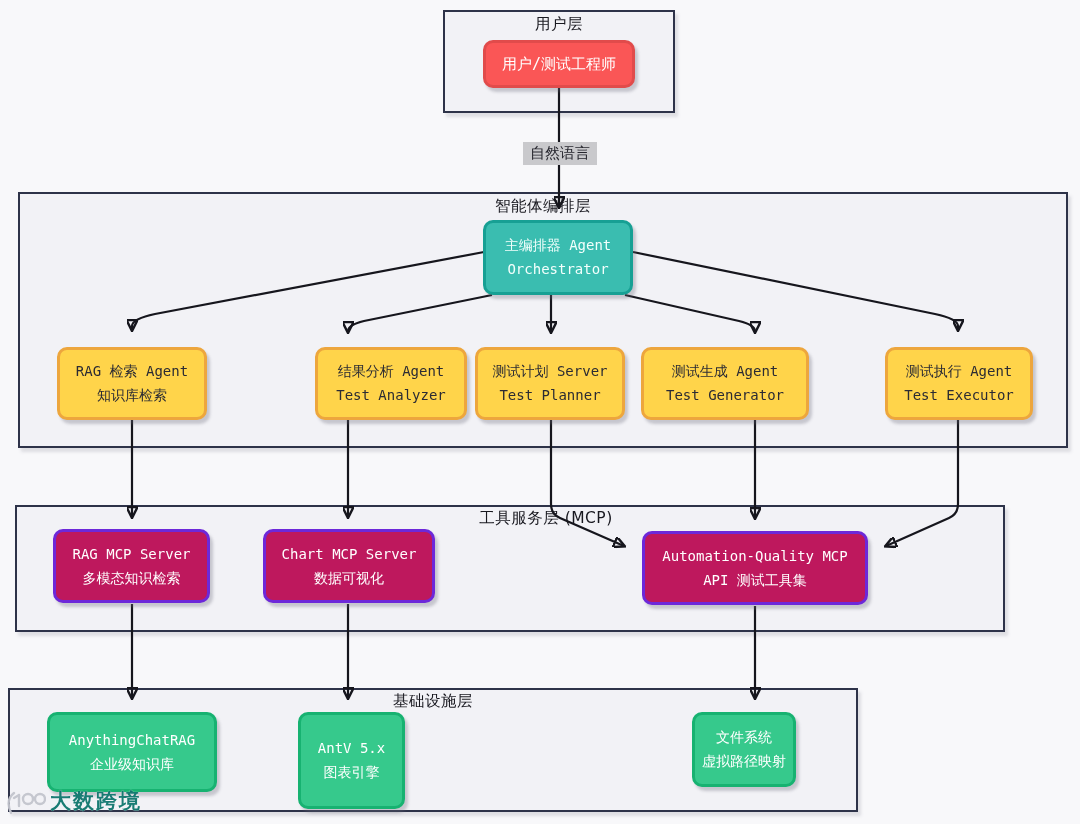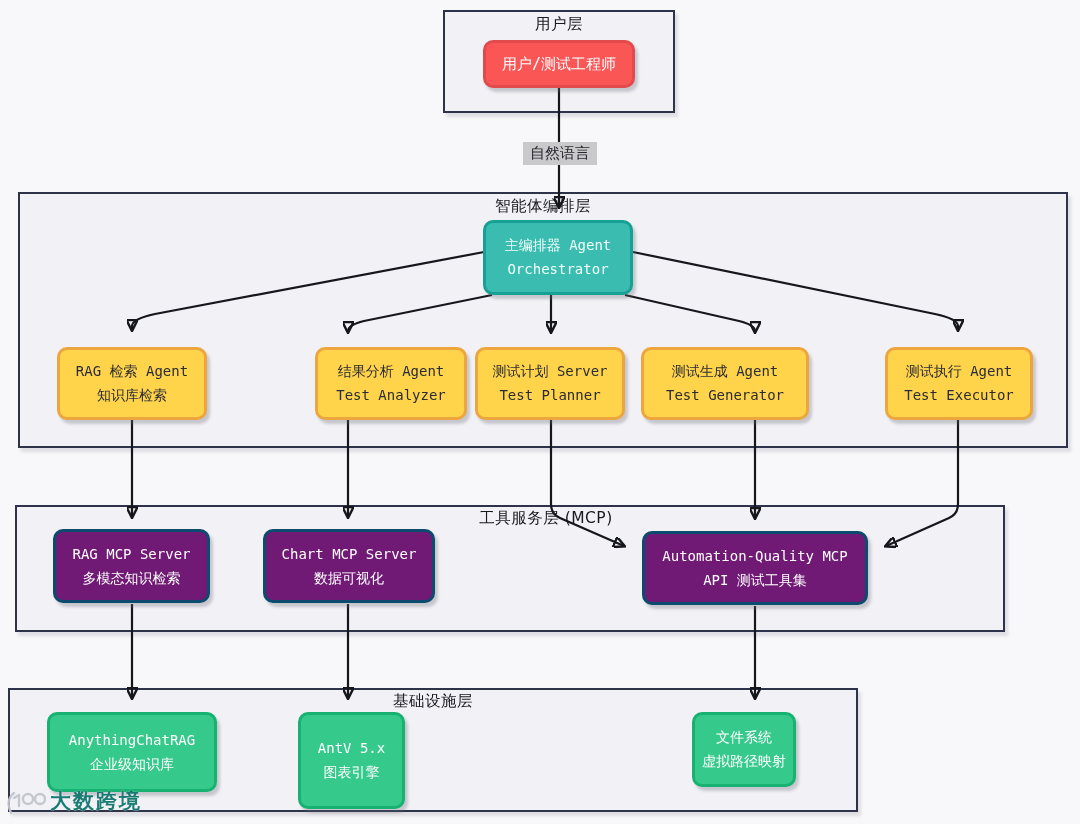--- a/index.html
+++ b/index.html
@@ -25,21 +25,21 @@
     display:flex;flex-direction:column;align-items:center;justify-content:center;
     gap:3px;text-align:center;
     font-family:"DejaVu Sans Mono","DejaVu Sans",monospace;
     font-size:14px;line-height:21px;
     box-shadow:3px 4px 3px rgba(105,105,120,.32);
   }
   .node span{display:block;white-space:nowrap;}
   .node-red{background:#fa5656;border:3px solid #e14b4b;color:#ffffff;font-size:15px;}
   .node-teal{background:#3abdb0;border:3px solid #17a094;color:#f2fffc;}
   .node-yellow{background:#ffd44a;border:3px solid #eda63d;color:#2b2b33;}
-  .node-purple{background:#701a75;border:3px solid #0c4a6e;color:#ffffff;}
+  .node-purple{background:#be185d;border:3px solid #6d28d9;color:#ffffff;}
   .node-green{background:#36c98c;border:3px solid #17b271;color:#ffffff;}
   .edge-label{
     position:absolute;z-index:5;background:#c9c9cc;color:#26262e;
     font-size:15px;padding:2px 7px;white-space:nowrap;
   }
   .watermark{
     position:absolute;left:4px;top:786px;z-index:6;display:flex;align-items:center;gap:4px;
     color:#0f766e;opacity:.95;
   }
   .watermark .wm-text{

